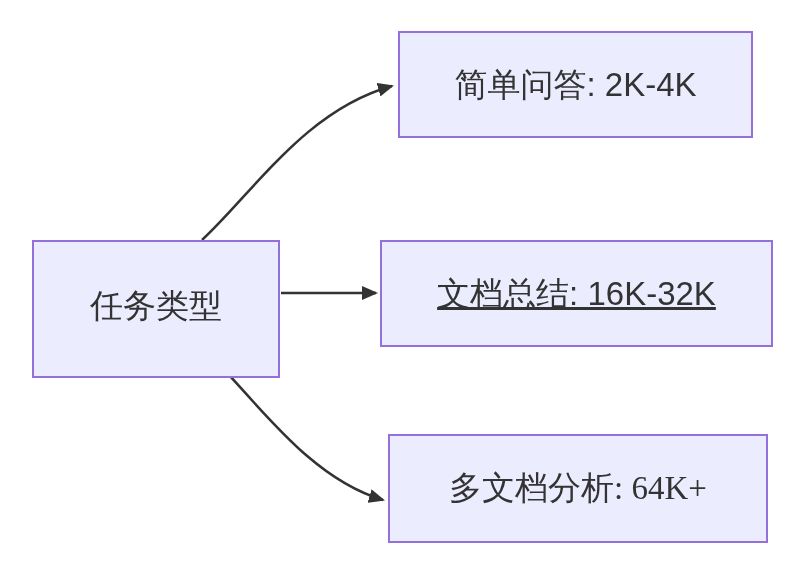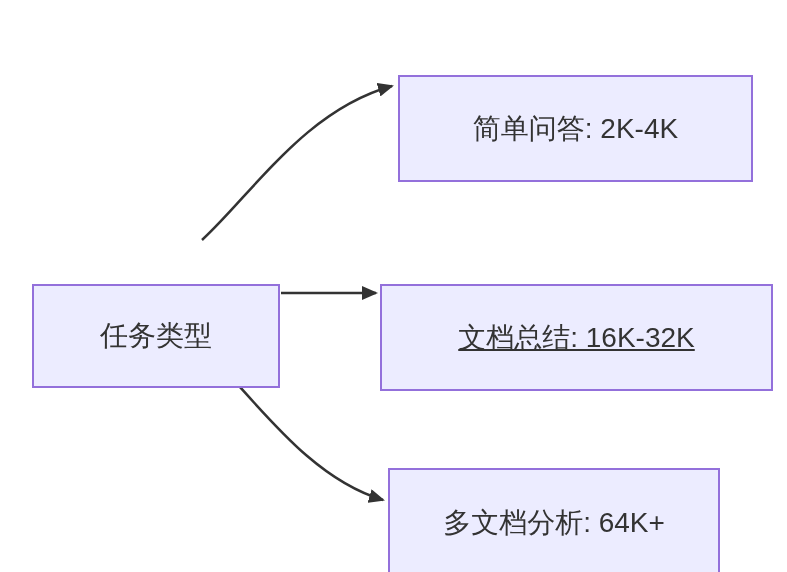--- a/index.html
+++ b/index.html
@@ -36,30 +36,29 @@
     stroke: none;
   }
   .node {
     position: absolute;
     background: var(--node-fill);
     border: 2px solid var(--node-border);
     display: flex;
     align-items: center;
     justify-content: center;
     color: var(--text);
-    font-size: 28px;
+    font-size: 33px;
     line-height: 1.2;
     white-space: nowrap;
     text-align: center;
-    margin-top: 44px;
   }
-  .node-root   { left: 32px;  top: 240px; width: 248px; height: 104px; }
+  .node-root   { left: 32px;  top: 240px; width: 248px; height: 138px; font-family: Liberation Mono, monospace; }
   .node-top    { left: 398px; top: 31px;  width: 355px; height: 107px; }
   .node-mid    { left: 380px; top: 240px; width: 393px; height: 107px; text-decoration: underline; }
-  .node-bottom { left: 388px; top: 424px; width: 332px; height: 109px; }
+  .node-bottom { left: 388px; top: 434px; width: 380px; height: 109px; font-family: Liberation Serif, serif; }
 </style>
 </head>
 <body>
 
 <div class="canvas">
 
   <svg class="edge-layer" viewBox="0 0 787 572" xmlns="http://www.w3.org/2000/svg">
     <defs>
       <marker id="arrow" markerUnits="userSpaceOnUse" markerWidth="16" markerHeight="14" refX="14" refY="7" orient="auto">
         <polygon class="arrowhead" points="0,0 16,7 0,14"></polygon>

